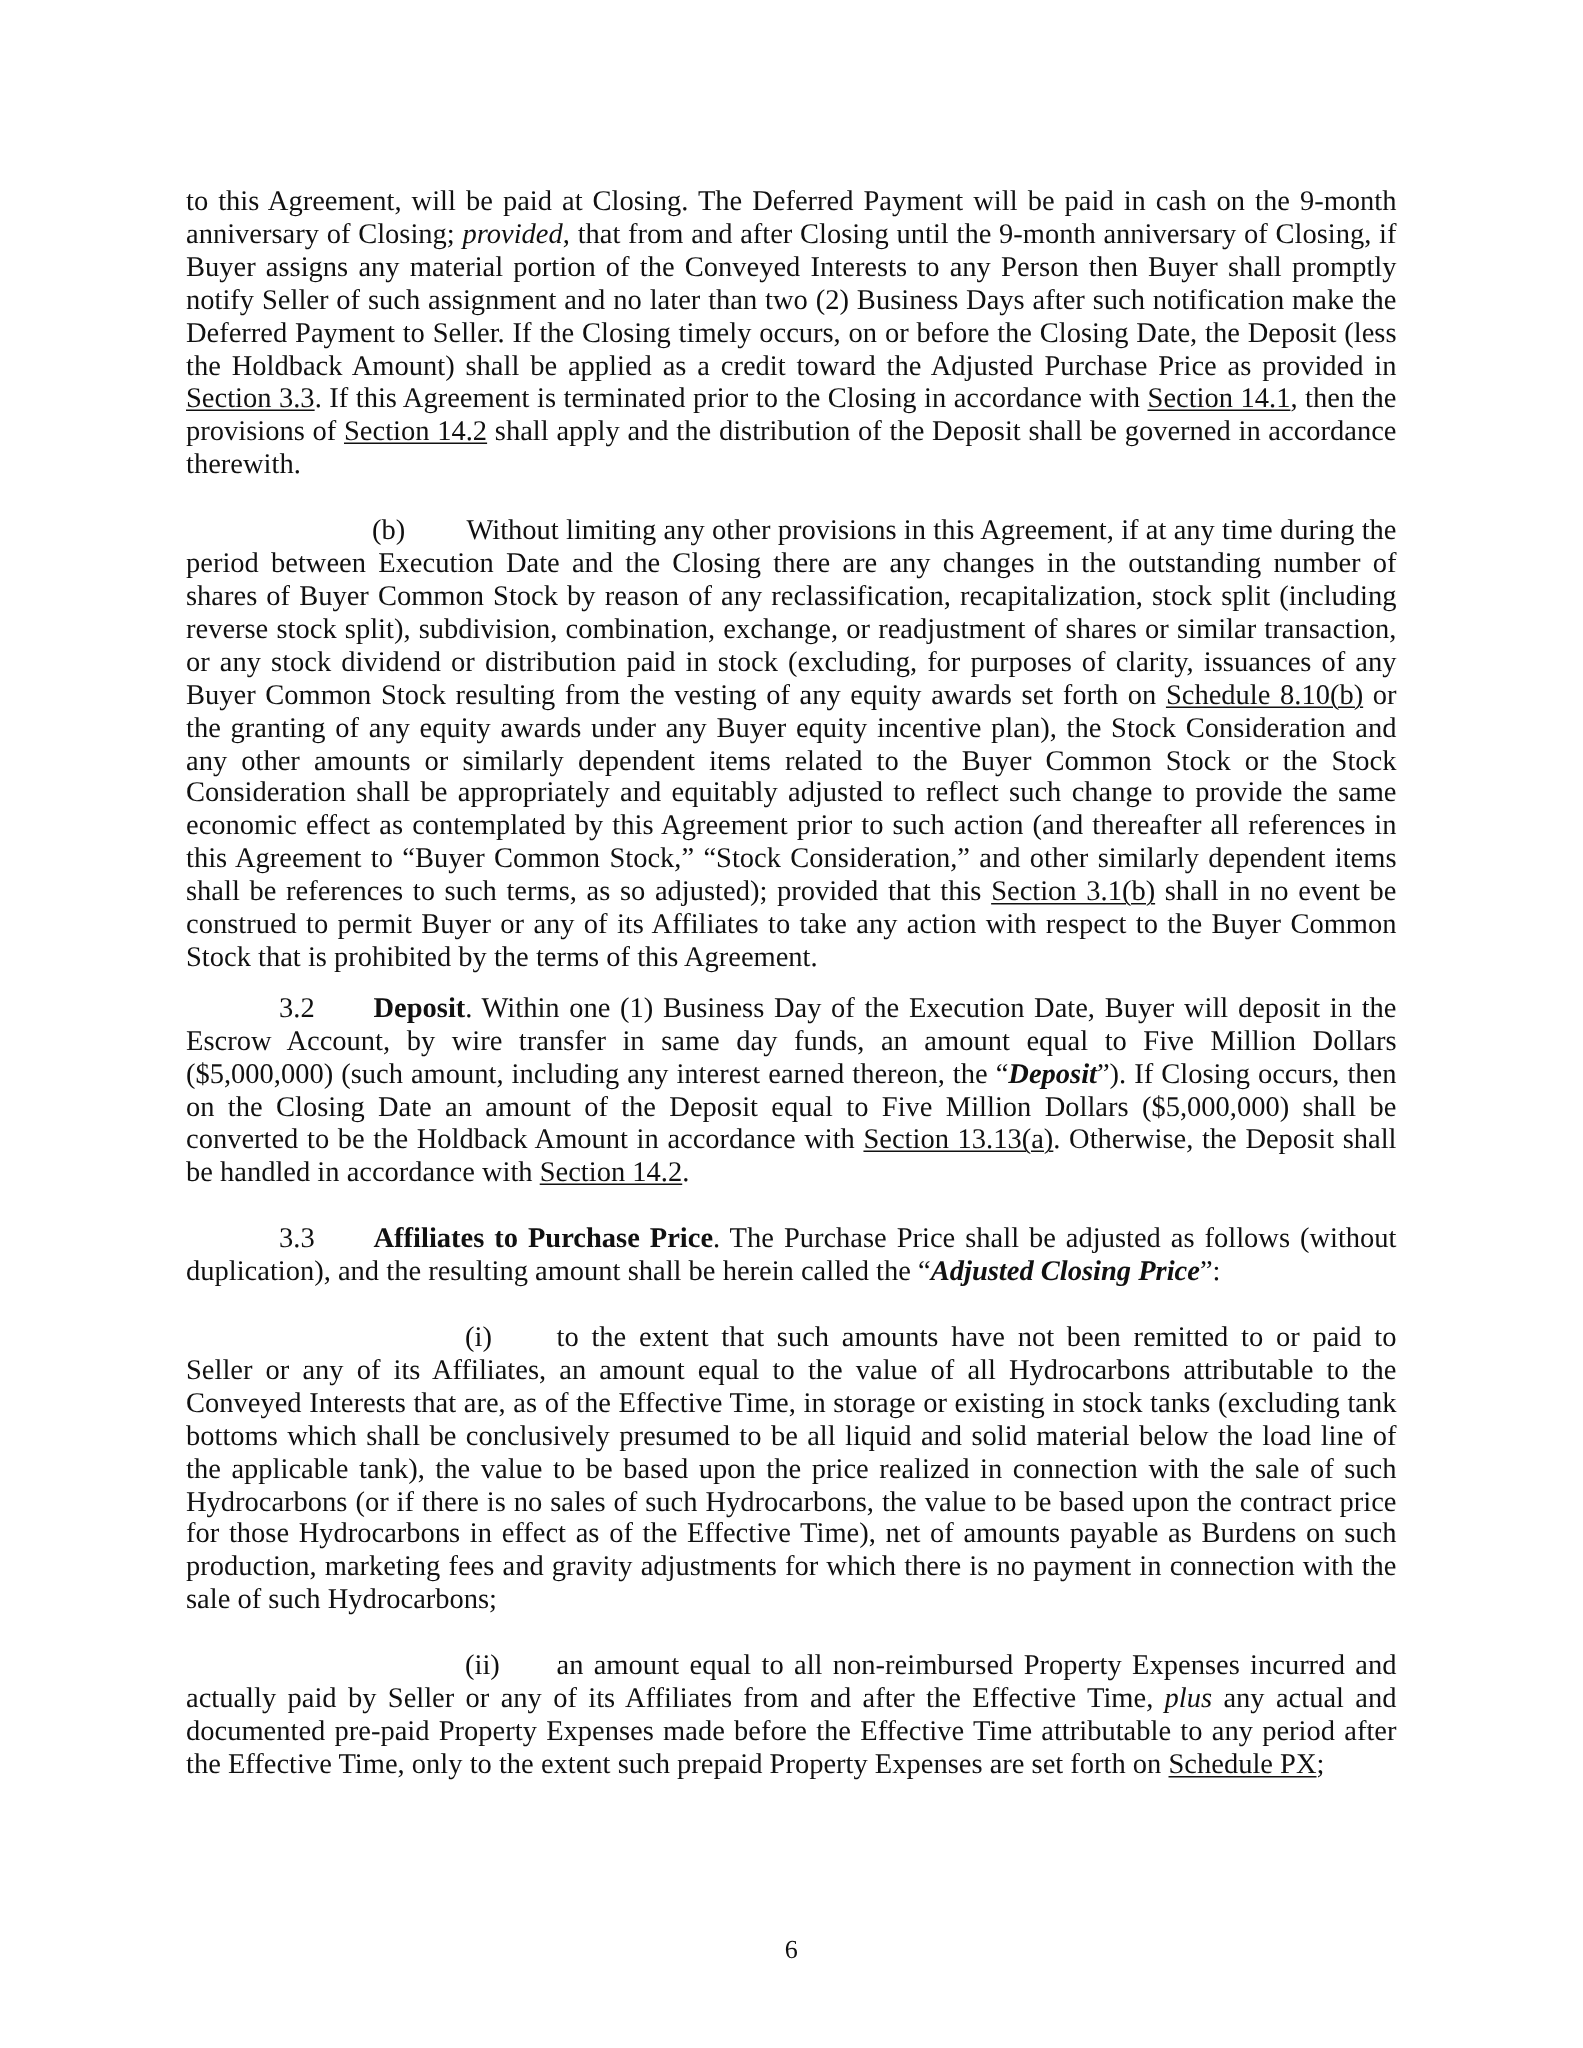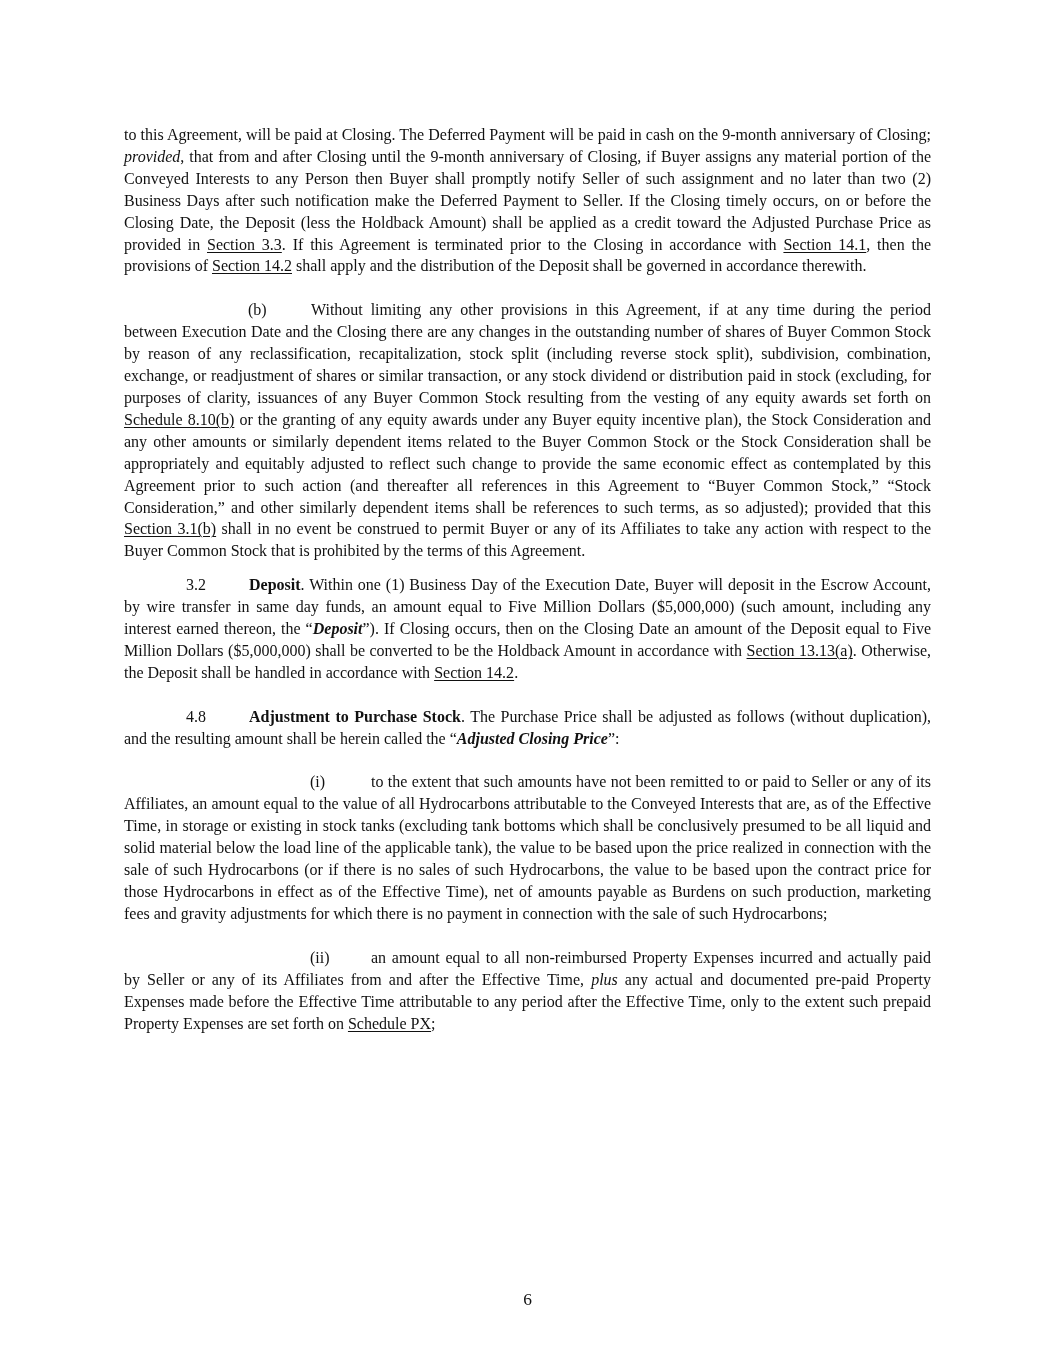--- a/index.html
+++ b/index.html
@@ -15,21 +15,21 @@
       font-family: "Liberation Serif", "DejaVu Serif", serif;
       color: #111111;
     }
     .page {
       position: absolute;
       left: 124px;
       top: 124px;
       width: 807px;
     }
     .para {
-      font-size: 16px;
+      font-size: 19px;
       line-height: 21.9px;
       text-align: justify;
       margin: 0;
     }
     .para + .para { margin-top: 21.9px; }
     .num {
       display: inline-block;
     }
     .num.lvl-b { margin-left: 124px; width: 63px; }
     .num.lvl-sec { margin-left: 62px; width: 63px; }
@@ -60,21 +60,21 @@
 <body>
 
 <div class="page">
 
   <p class="para" id="para-intro"><span>to this Agreement, will be paid at Closing. The Deferred Payment will be paid in cash on the 9-month anniversary of Closing; </span><span class="i">provided</span><span>, that from and after Closing until the 9-month anniversary of Closing, if Buyer assigns any material portion of the Conveyed Interests to any Person then Buyer shall promptly notify Seller of such assignment and no later than two (2) Business Days after such notification make the Deferred Payment to Seller. If the Closing timely occurs, on or before the Closing Date, the Deposit (less the Holdback Amount) shall be applied as a credit toward the Adjusted Purchase Price as provided in </span><span class="u">Section 3.3</span><span>. If this Agreement is terminated prior to the Closing in accordance with </span><span class="u">Section 14.1</span><span>, then the provisions of </span><span class="u">Section 14.2</span><span> shall apply and the distribution of the Deposit shall be governed in accordance therewith.</span></p>
 
   <p class="para" id="para-3-1b"><span class="num lvl-b">(b)</span><span>Without limiting any other provisions in this Agreement, if at any time during the period between Execution Date and the Closing there are any changes in the outstanding number of shares of Buyer Common Stock by reason of any reclassification, recapitalization, stock split (including reverse stock split), subdivision, combination, exchange, or readjustment of shares or similar transaction, or any stock dividend or distribution paid in stock (excluding, for purposes of clarity, issuances of any Buyer Common Stock resulting from the vesting of any equity awards set forth on </span><span class="u">Schedule 8.10(b)</span><span> or the granting of any equity awards under any Buyer equity incentive plan), the Stock Consideration and any other amounts or similarly dependent items related to the Buyer Common Stock or the Stock Consideration shall be appropriately and equitably adjusted to reflect such change to provide the same economic effect as contemplated by this Agreement prior to such action (and thereafter all references in this Agreement to “Buyer Common Stock,” “Stock Consideration,” and other similarly dependent items shall be references to such terms, as so adjusted); provided that this </span><span class="u">Section 3.1(b)</span><span> shall in no event be construed to permit Buyer or any of its Affiliates to take any action with respect to the Buyer Common Stock that is prohibited by the terms of this Agreement.</span></p>
 
   <p class="para" id="para-3-2"><span class="num lvl-sec">3.2</span><span class="b">Deposit</span><span>.  Within one (1) Business Day of the Execution Date, Buyer will deposit in the Escrow Account, by wire transfer in same day funds, an amount equal to Five Million Dollars ($5,000,000) (such amount, including any interest earned thereon, the “</span><span class="bi">Deposit</span><span>”). If Closing occurs, then on the Closing Date an amount of the Deposit equal to Five Million Dollars ($5,000,000) shall be converted to be the Holdback Amount in accordance with </span><span class="u">Section 13.13(a)</span><span>. Otherwise, the Deposit shall be handled in accordance with </span><span class="u">Section 14.2</span><span>.</span></p>
 
-  <p class="para" id="para-3-3"><span class="num lvl-sec">4.8</span><span class="b">Adjustment to Purchase Stock</span><span>.  The Purchase Price shall be adjusted as follows (without duplication), and the resulting amount shall be herein called the “</span><span class="bi">Adjusted Closing Price</span><span>”:</span></p>
+  <p class="para" id="para-3-3"><span class="num lvl-sec">3.3</span><span class="b">Affiliates to Purchase Price</span><span>.  The Purchase Price shall be adjusted as follows (without duplication), and the resulting amount shall be herein called the “</span><span class="bi">Adjusted Closing Price</span><span>”:</span></p>
 
 
   <p class="para" id="para-3-3a-i"><span class="num lvl-i">(i)</span><span>to the extent that such amounts have not been remitted to or paid to Seller or any of its Affiliates, an amount equal to the value of all Hydrocarbons attributable to the Conveyed Interests that are, as of the Effective Time, in storage or existing in stock tanks (excluding tank bottoms which shall be conclusively presumed to be all liquid and solid material below the load line of the applicable tank), the value to be based upon the price realized in connection with the sale of such Hydrocarbons (or if there is no sales of such Hydrocarbons, the value to be based upon the contract price for those Hydrocarbons in effect as of the Effective Time), net of amounts payable as Burdens on such production, marketing fees and gravity adjustments for which there is no payment in connection with the sale of such Hydrocarbons;</span></p>
 
   <p class="para" id="para-3-3a-ii"><span class="num lvl-i">(ii)</span><span>an amount equal to all non-reimbursed Property Expenses incurred and actually paid by Seller or any of its Affiliates from and after the Effective Time, </span><span class="i">plus</span><span> any actual and documented pre-paid Property Expenses made before the Effective Time attributable to any period after the Effective Time, only to the extent such prepaid Property Expenses are set forth on </span><span class="u">Schedule PX</span><span>;</span></p>
 
 </div>
 
 <div class="page-number">6</div>
 

